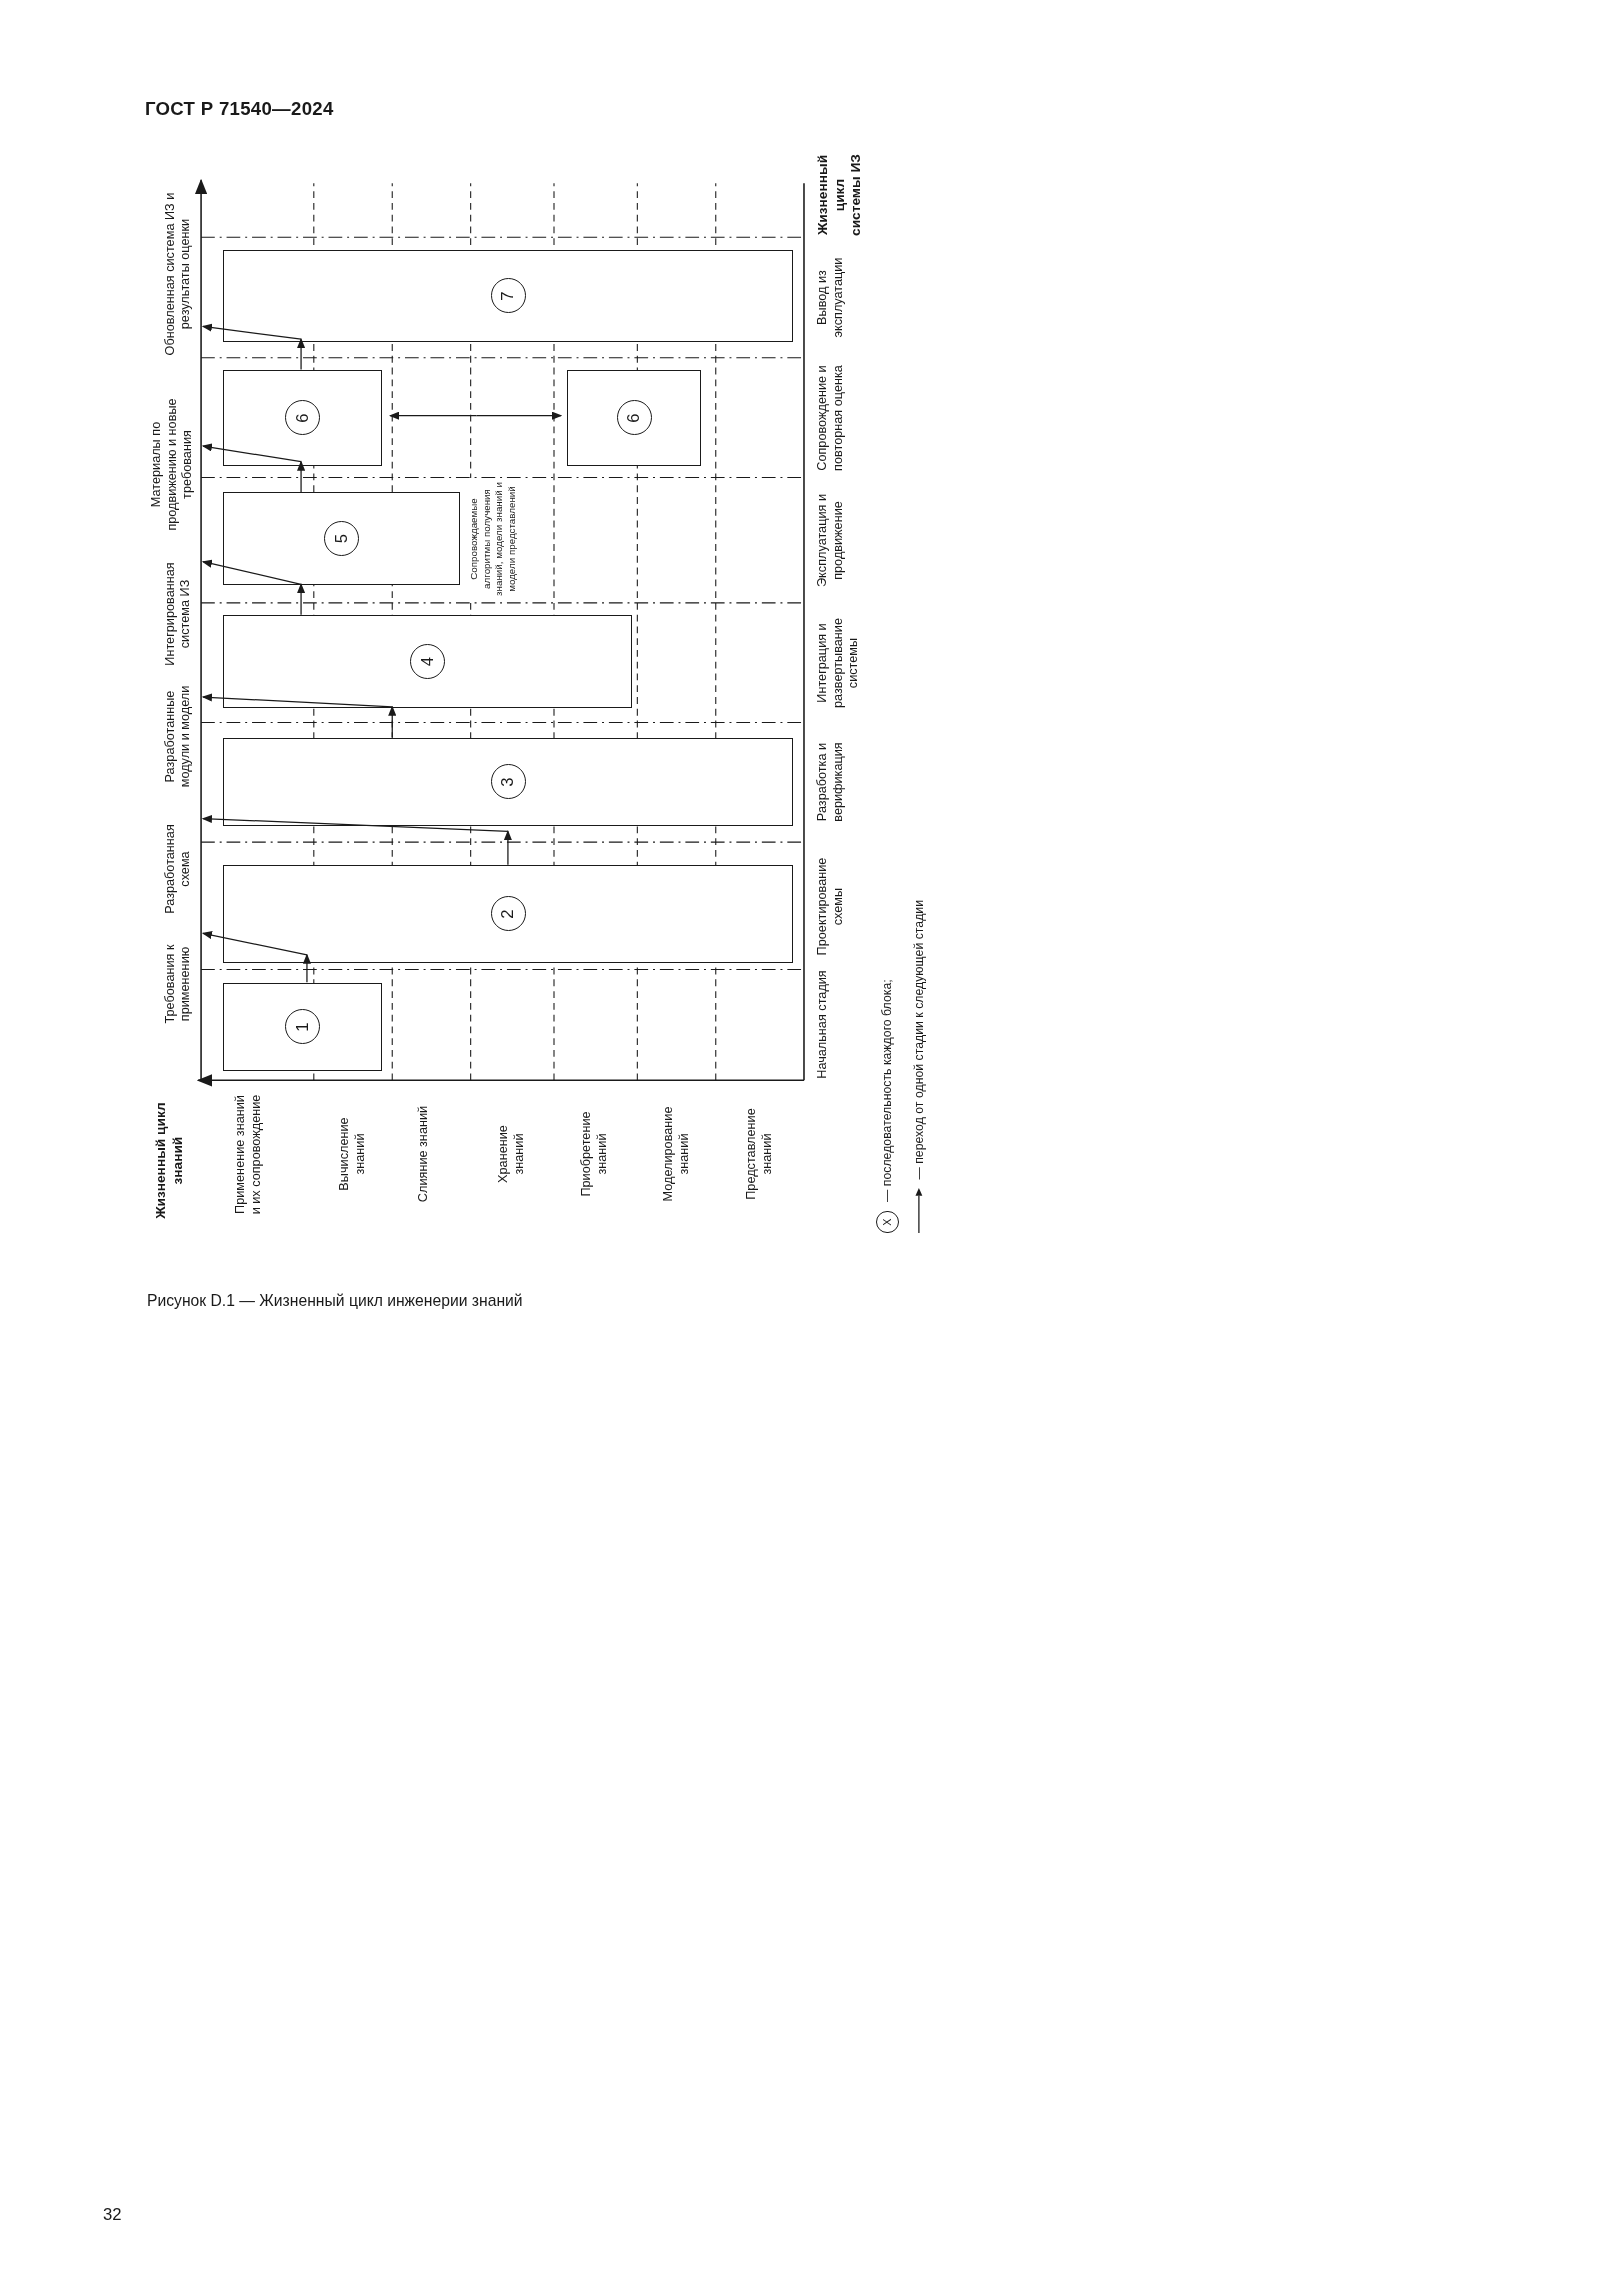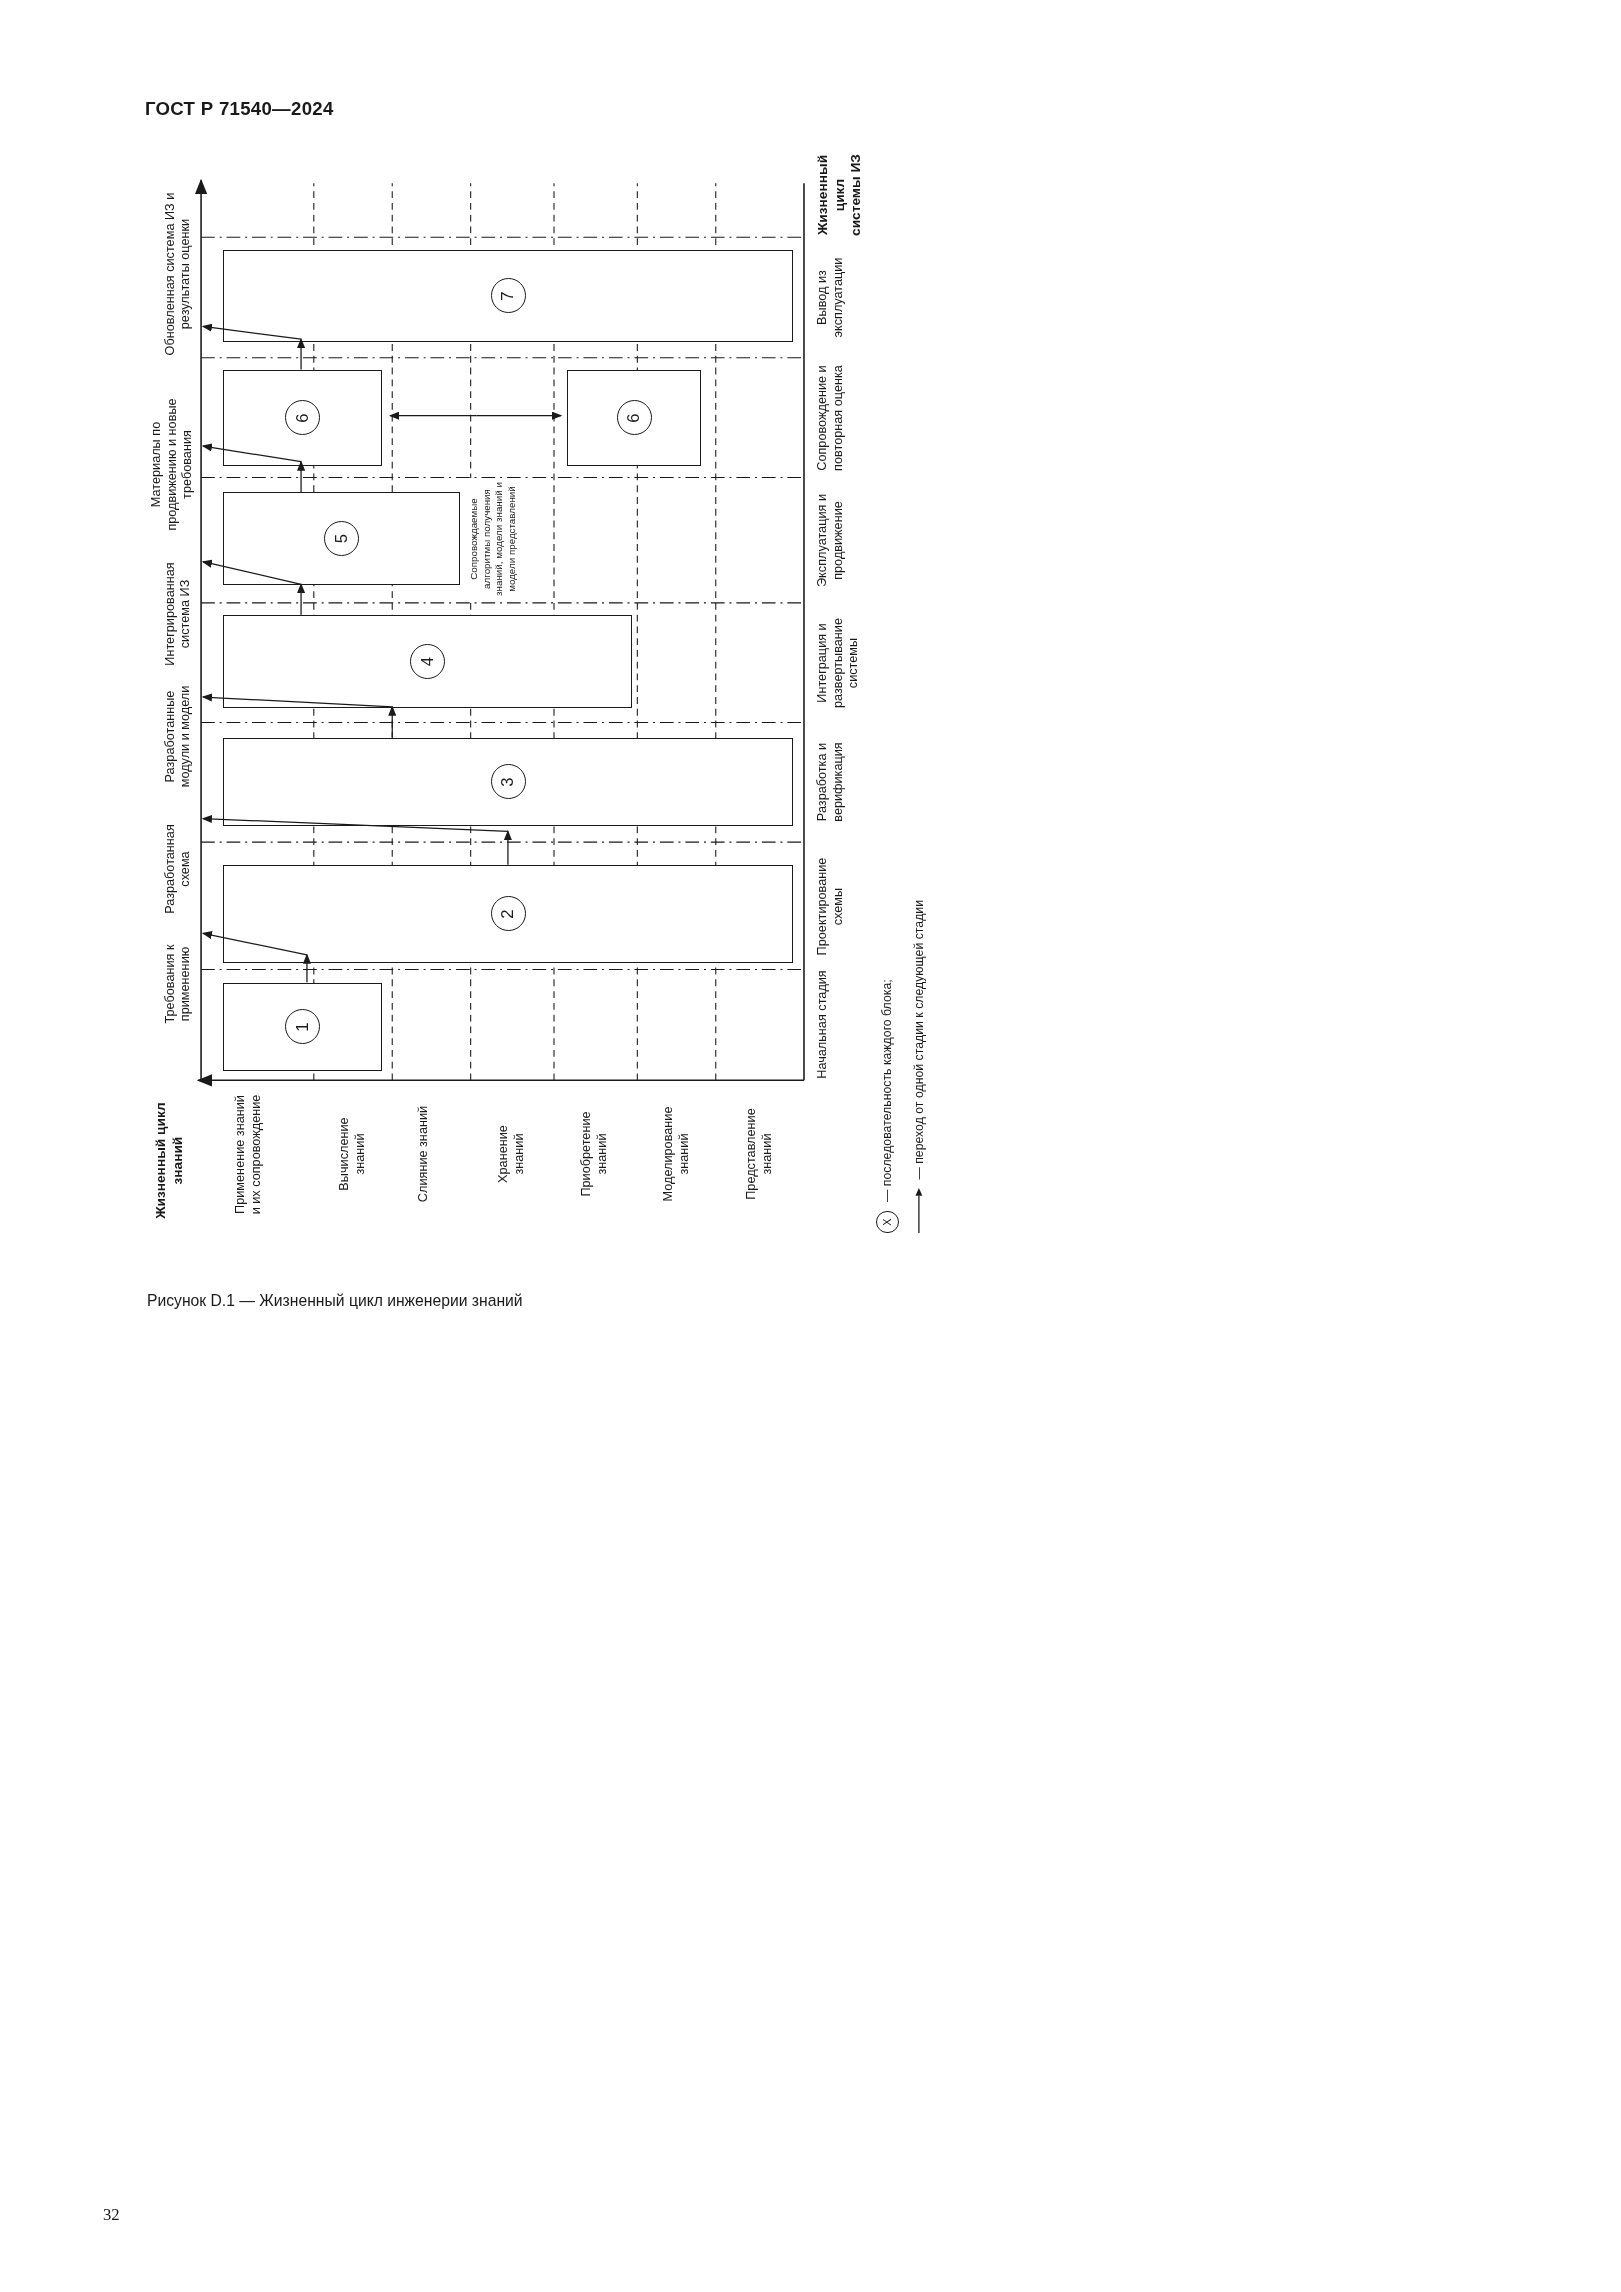--- a/index.html
+++ b/index.html
@@ -12,21 +12,21 @@
   .gridsvg{position:absolute;left:0;top:0;z-index:1;}
   .arrsvg{position:absolute;left:0;top:0;z-index:3;pointer-events:none;}
   .lab{position:absolute;font-size:12.7px;line-height:15.7px;text-align:center;z-index:2;}
   .bold{font-weight:bold;}
   .block{position:absolute;background:#fff;border:1.6px solid #1a1a1a;display:flex;align-items:center;justify-content:center;z-index:2;box-sizing:border-box;}
   .num{width:33px;height:33px;border:1.5px solid #1a1a1a;border-radius:50%;display:flex;align-items:center;justify-content:center;font-size:16.7px;}
   .ann{position:absolute;z-index:2;font-size:9.8px;line-height:12.7px;text-align:center;background:#fff;}
   .legend{position:absolute;z-index:2;display:flex;align-items:center;gap:8.8px;font-size:12.3px;white-space:nowrap;}
   .lgx{width:20.6px;height:20.6px;border:1.4px solid #1a1a1a;border-radius:50%;display:flex;align-items:center;justify-content:center;font-size:10.8px;flex:0 0 auto;}
   .cap{position:absolute;left:147px;top:1292px;width:814px;font-size:15.7px;}
-  .pno{position:absolute;left:103px;top:2205px;font-size:16.7px;font-family:Liberation Serif, serif;}
+  .pno{position:absolute;left:103px;top:2205px;font-size:16.7px;}
 </style>
 </head>
 <body>
 
 <div class="page">
 
   <div class="hdr">ГОСТ Р 71540—2024</div>
 
   <div class="figwrap">
     <div class="land">

